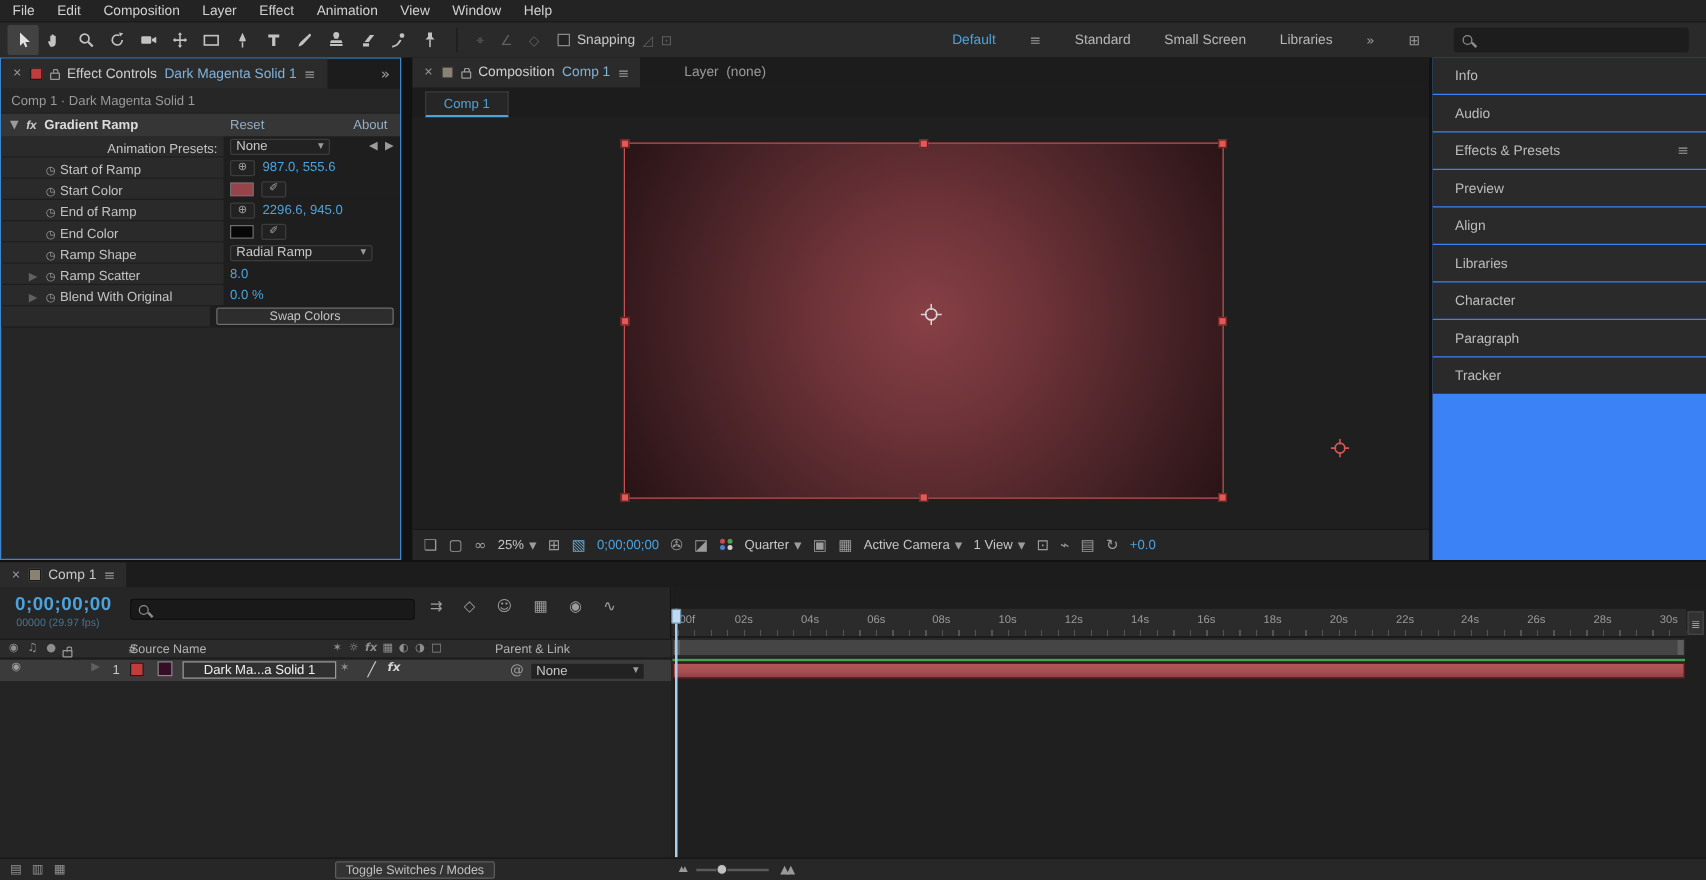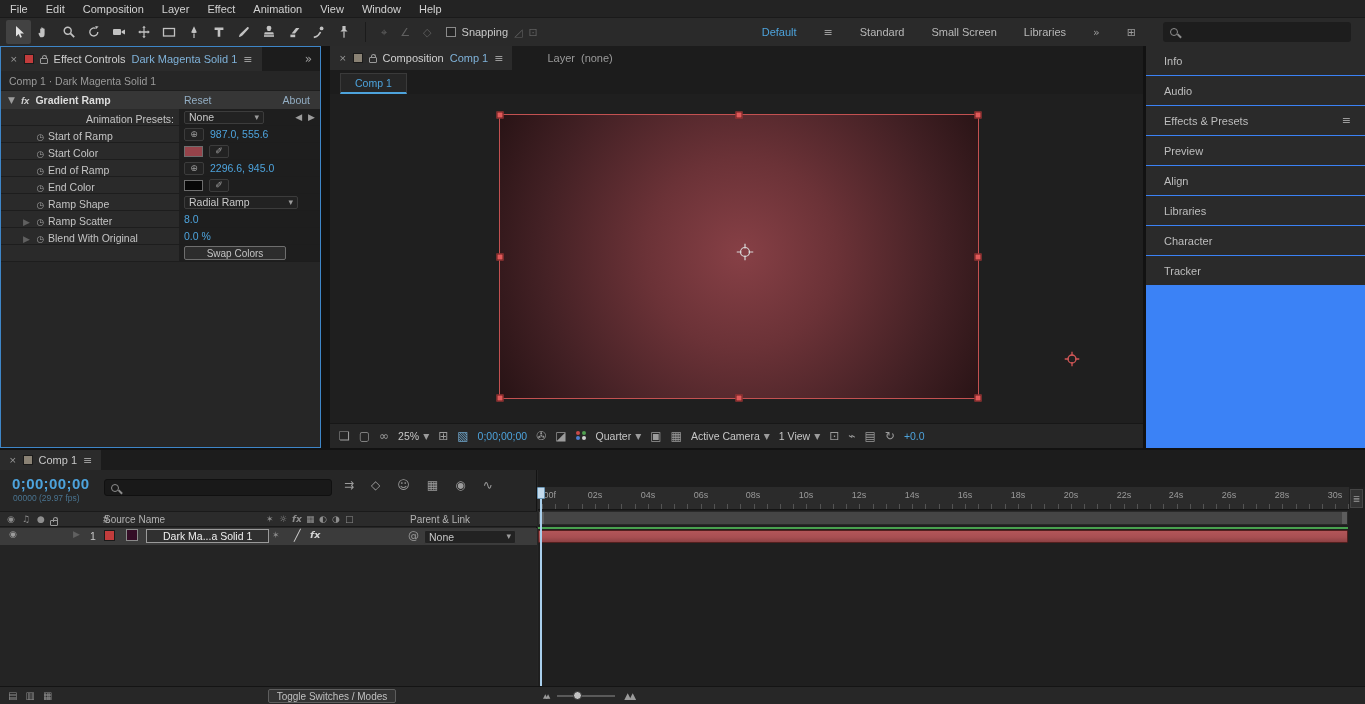--- a/index.html
+++ b/index.html
@@ -62,21 +62,21 @@
   .ec-left.ra{justify-content:flex-end;padding-right:5px}
   .ec-left .exp{width:13px;flex:none;display:flex;justify-content:center}
   .ec-left .swc{width:15px;flex:none;display:flex;justify-content:center}
   .lbl{color:#c4c4c4;white-space:nowrap}
   .ec-right{flex:1;background:#1e1e1e;display:flex;align-items:center;gap:6px;padding:0 5px}
   .dd{background:#222;border:1px solid #3c3c3c;height:13px;display:flex;align-items:center;
       justify-content:space-between;padding:0 4px;color:#c8c8c8;border-radius:2px;gap:6px;font-size:10.5px}
   .chipbtn{width:20px;height:13px;border:1px solid #3c3c3c;background:#222;display:flex;
            align-items:center;justify-content:center;border-radius:2px;flex:none}
   .cswatch{width:19px;height:11px;border:1px solid #6d6d6d;flex:none}
-  .swapbtn{width:102px;height:14px;border:1px solid #6e6e6e;background:#2d2d2d;color:#c4c4c4;
+  .swapbtn{width:142px;height:14px;border:1px solid #6e6e6e;background:#2d2d2d;color:#c4c4c4;
            display:flex;align-items:center;justify-content:center;font-size:10px;border-radius:2px}
 
   
   #comp{left:330px;top:46px;width:813px;height:402px;background:#212121;display:flex;flex-direction:column}
   .viewtabs{height:24px;background:#1c1c1c;display:flex;align-items:flex-end;padding-left:10px}
   .viewtab{height:21px;display:flex;align-items:center;padding:0 14px;background:#262626;
            border:1px solid #3a3a3a;border-bottom:2px solid var(--accent-blue,#4da3dc);
            color:var(--accent-blue,#4da3dc);font-size:10.5px}
   .viewer{flex:1;position:relative;background:#1f1f1f;overflow:hidden}
   .solid{position:absolute;left:170px;top:21px;width:478px;height:283px;
@@ -495,20 +495,23 @@
     <div class="rp">
         <span>Align</span>
       </div>
     <div class="rp">
         <span>Libraries</span>
       </div>
     <div class="rp">
         <span>Character</span>
       </div>
     <div class="rp">
+        <span>Paragraph</span>
+      </div>
+    <div class="rp">
         <span>Tracker</span>
       </div>
   </div>
 
   <div class="abs" id="tl">
     <div class="tl-tabbar">
       <div class="tl-tab">
         <span class="icon xs">×</span>
         <span class="sw sw-tan"></span>
         <span class="title">Comp 1</span>
@@ -538,21 +541,21 @@
         <span class="lock" style="left:50px;top:5px"></span>
         <span class="ch-t" style="left:103px">#</span>
         <span class="ch-t" style="left:104px">Source Name</span>
         <span class="ch-i" style="left:266px">✶</span>
         <span class="ch-i" style="left:279px">☼</span>
         <span class="ch-i" style="left:292px;font-style:italic;font-weight:bold">fx</span>
         <span class="ch-i" style="left:306px">▦</span>
         <span class="ch-i" style="left:319px">◐</span>
         <span class="ch-i" style="left:332px">◑</span>
         <span class="ch-i" style="left:345px">□</span>
-        <span class="ch-t" style="left:410px">Parent &amp; Link</span>
+        <span class="ch-t" style="left:396px">Parent &amp; Link</span>
       </div>
 
       <div class="layerrow">
         <span class="icon xs" style="left:9px">◉</span>
         <span class="icon xs dim" style="left:73px">▶</span>
         <span style="left:90px;font-size:10.5px">1</span>
         <span class="chip-red" style="left:104px"></span>
         <span class="chip-solid" style="left:126px"></span>
         <span class="namebox" style="left:146px">Dark Ma...a Solid 1</span>
         <span class="ch-i" style="left:272px;position:absolute">✶</span>

